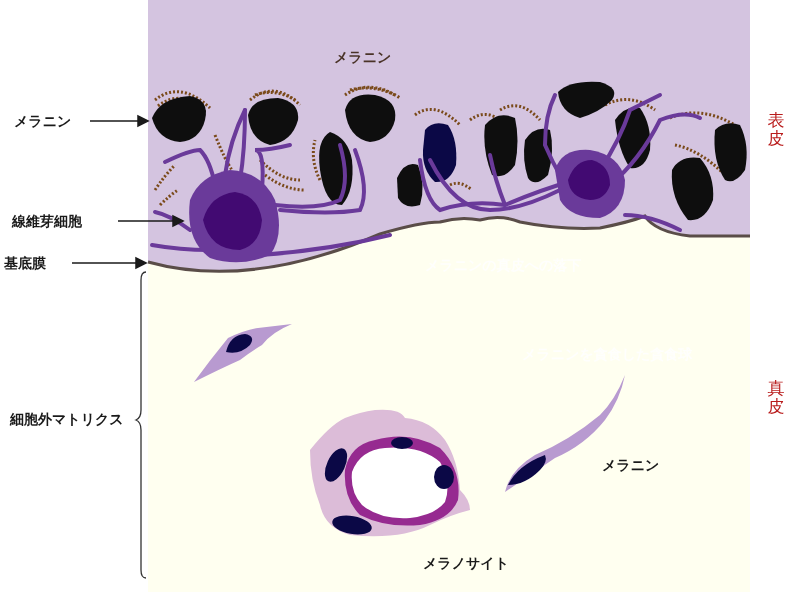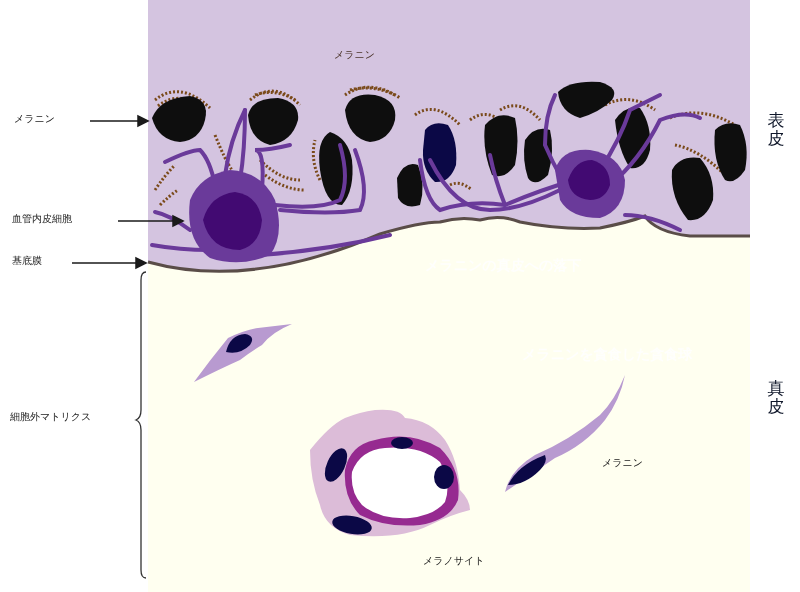--- a/index.html
+++ b/index.html
@@ -1,20 +1,20 @@
 <!DOCTYPE html>
 <html><head>
 <meta charset="utf-8">
 <style>
   html, body { margin: 0; padding: 0; background: #ffffff; }
   body { width: 800px; height: 592px; position: relative; overflow: hidden;
          font-family: "DejaVu Sans", "Liberation Sans", sans-serif; }
   .canvas { position: absolute; left: 0; top: 0; width: 800px; height: 592px; }
-  .lbl { position: absolute; font-size: 10px; color: #1a1a1a; white-space: nowrap; line-height: 1; }
-  .lbl-v { position: absolute; font-size: 17px; color: #0f172a; line-height: 1.05; width: 20px; text-align: center; }
+  .lbl { position: absolute; font-size: 14px; color: #1a1a1a; white-space: nowrap; line-height: 1; font-weight: bold; }
+  .lbl-v { position: absolute; font-size: 17px; color: #b91c1c; line-height: 1.05; width: 20px; text-align: center; }
   .ghost { position: absolute; font-size: 14px; font-weight: bold; color: rgba(255,255,255,0.85); white-space: nowrap; line-height: 1; }
   .melanin-lbl { color: #4a3328; }
 </style>
 </head>
 <body>
 
 <svg class="canvas" viewBox="0 0 800 592" width="800" height="592" xmlns="http://www.w3.org/2000/svg">
 
   <rect x="148" y="0" width="602" height="270" fill="#d4c4e0"></rect>
   <path d="M148,262 Q250,290 380,234 Q420,222 440,222 Q460,216 480,220 Q500,214 520,222 Q560,230 600,228 Q630,222 645,216 Q655,232 690,236 L750,236 L750,592 L148,592 Z" fill="#fffff0"></path>
@@ -113,22 +113,22 @@
     <line x1="118" y1="221" x2="175" y2="221"></line>
     <polygon points="183,221 173,216 173,226"></polygon>
     <line x1="72" y1="263" x2="138" y2="263"></line>
     <polygon points="146,263 136,258 136,268"></polygon>
   </g>
 
   <path d="M146,272 Q141,272 141,280 L141,410 Q141,418 136,420 Q141,422 141,430 L141,570 Q141,578 146,578" fill="none" stroke="#333" stroke-width="1.3"></path>
 </svg>
 
 <div class="lbl" style="left:14px; top:114px;">メラニン</div>
-<div class="lbl" style="left:12px; top:214px;">血管内皮細胞</div>
-<div class="lbl" style="left:12px; top:256px;">基底膜</div>
+<div class="lbl" style="left:12px; top:214px;">線維芽細胞</div>
+<div class="lbl" style="left:4px; top:256px;">基底膜</div>
 <div class="lbl" style="left:10px; top:412px;text-align:center;">細胞外マトリクス</div>
 <div class="lbl melanin-lbl" style="left:334px; top:50px;">メラニン</div>
 <div class="lbl-v" style="left:766px; top:112px;">表皮</div>
 <div class="lbl-v" style="left:766px; top:380px;">真皮</div>
 <div class="lbl" style="left:602px; top:458px;">メラニン</div>
 <div class="lbl" style="left:423px; top:556px;">メラノサイト</div>
 <div class="ghost" style="left:425px; top:258px;">メラニンの真皮への落下</div>
 <div class="ghost" style="left:522px; top:347px;">メラニンを貪食した貪食球</div>
 
 </body></html>

